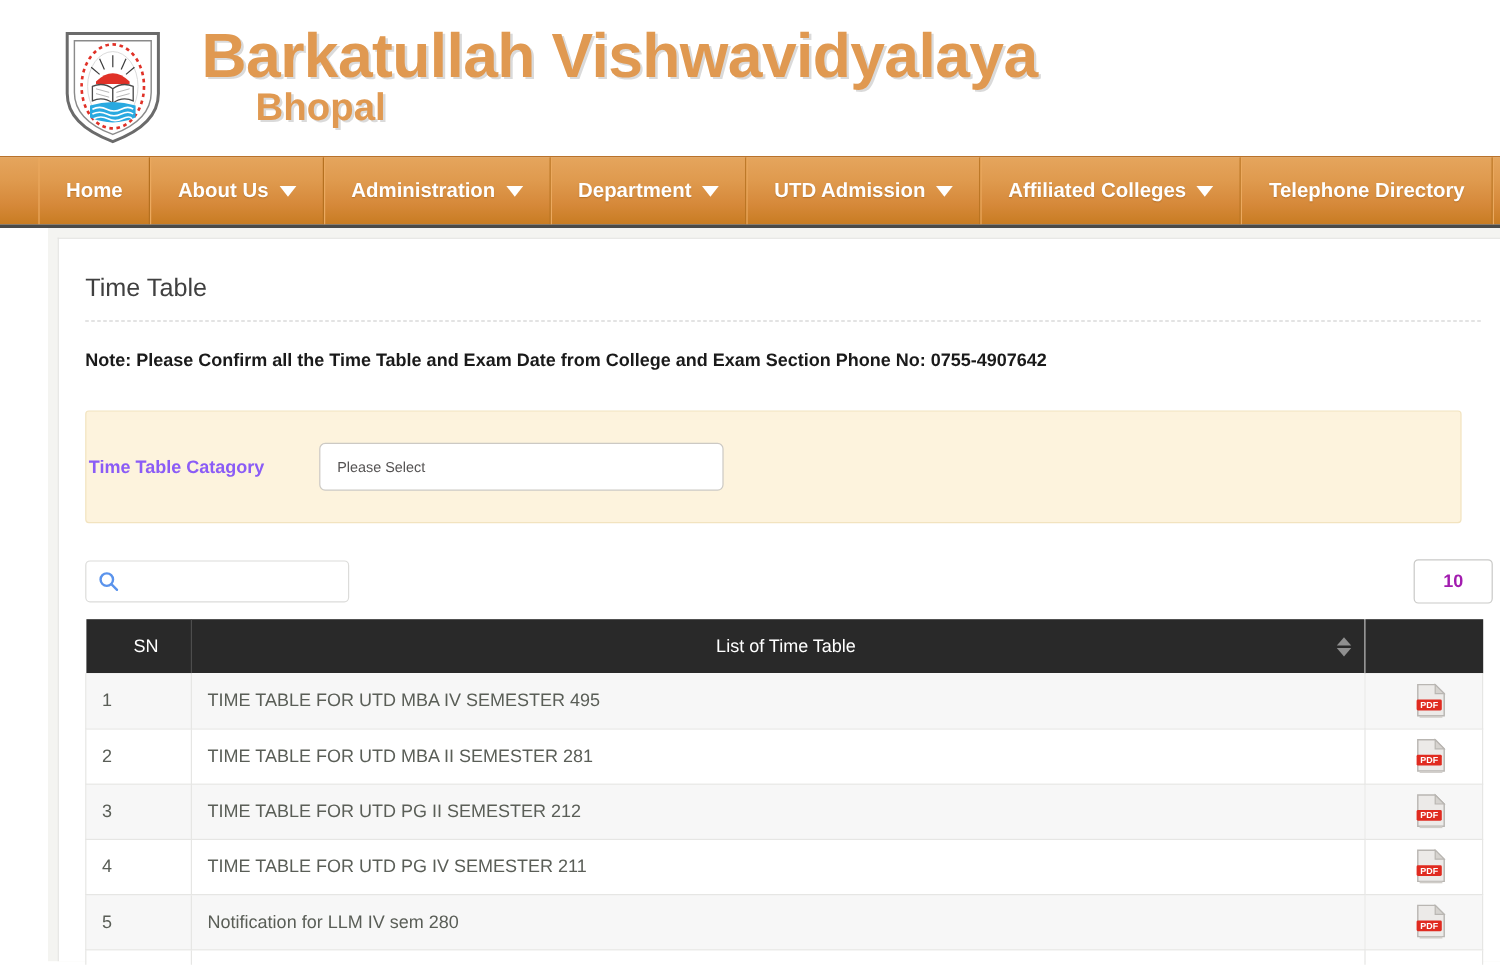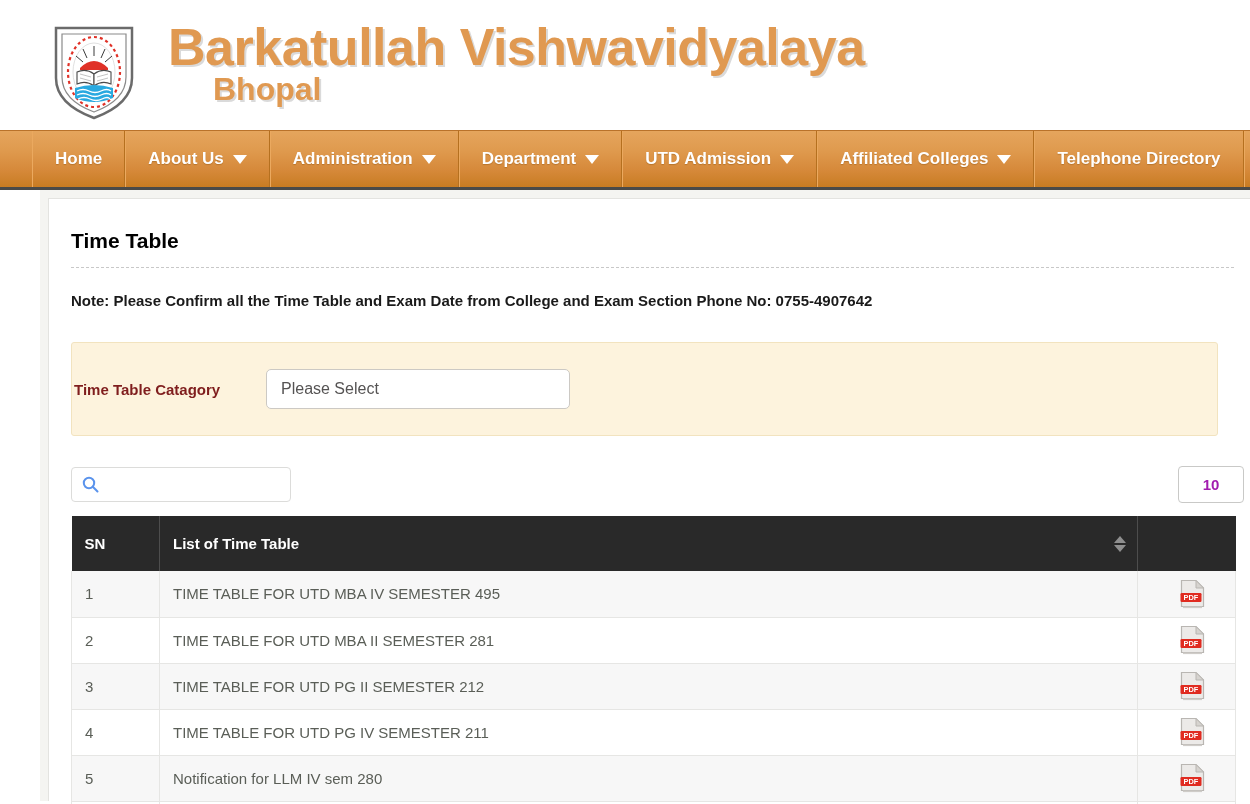--- a/index.html
+++ b/index.html
@@ -121,23 +121,23 @@
     background: #ffffff;
     border: 1px solid #e3e3e0;
     border-right: none;
     border-bottom: none;
   }
   .card-inner {
     padding: 30px 16px 0 22px;
   }
 
   .page-title {
-    color: #000000;
+    color: #404040;
     font-size: 21px;
-    font-weight: bold;
+    font-weight: normal;
     margin: 0;
     padding-bottom: 14px;
   }
   .dotted-rule {
     border-top: 1px dashed #c8c8c8;
     height: 0;
     margin-bottom: 24px;
   }
   .note-line {
     font-size: 15px;
@@ -154,36 +154,36 @@
     height: 94px;
     display: flex;
     align-items: center;
     padding-left: 1px;
     box-sizing: border-box;
     margin-right: 16px;
   }
   .cat-label {
     font-size: 15px;
     font-weight: bold;
-    color: #7f1d1d;
+    color: #8b5cf6;
     width: 193px;
     padding-left: 1px;
     box-sizing: border-box;
   }
   .cat-select {
-    width: 304px;
+    width: 337px;
     height: 40px;
     background: #ffffff;
     border: 1px solid #ccc9c4;
     border-radius: 5px;
     display: flex;
     align-items: center;
     padding-left: 14px;
     box-sizing: border-box;
-    font-size: 16px;
+    font-size: 12px;
     color: #555353;
   }
 
   
   .table-toolbar {
     display: flex;
     align-items: center;
     justify-content: space-between;
     margin-top: 30px;
     margin-bottom: 13px;
@@ -230,23 +230,23 @@
   .data-table {
     width: 1164px;
     border-collapse: collapse;
     table-layout: fixed;
     font-size: 15px;
   }
   .data-table thead th {
     background: #292929;
     color: #ffffff;
     font-size: 15px;
-    font-weight: bold;
-    text-align: left;
-    height: 55px;
+    font-weight: normal;
+    text-align: center;
+    height: 45px;
     padding: 0 0 0 13px;
     border-right: 1px solid #4d4d4d;
     box-sizing: border-box;
     vertical-align: middle;
   }
   .data-table thead th:last-child { border-right: none; }
   .col-sn   { width: 88px; }
   .col-name { width: 978px; position: relative; }
   .col-file { width: 98px; }
   .sort-arrows {

